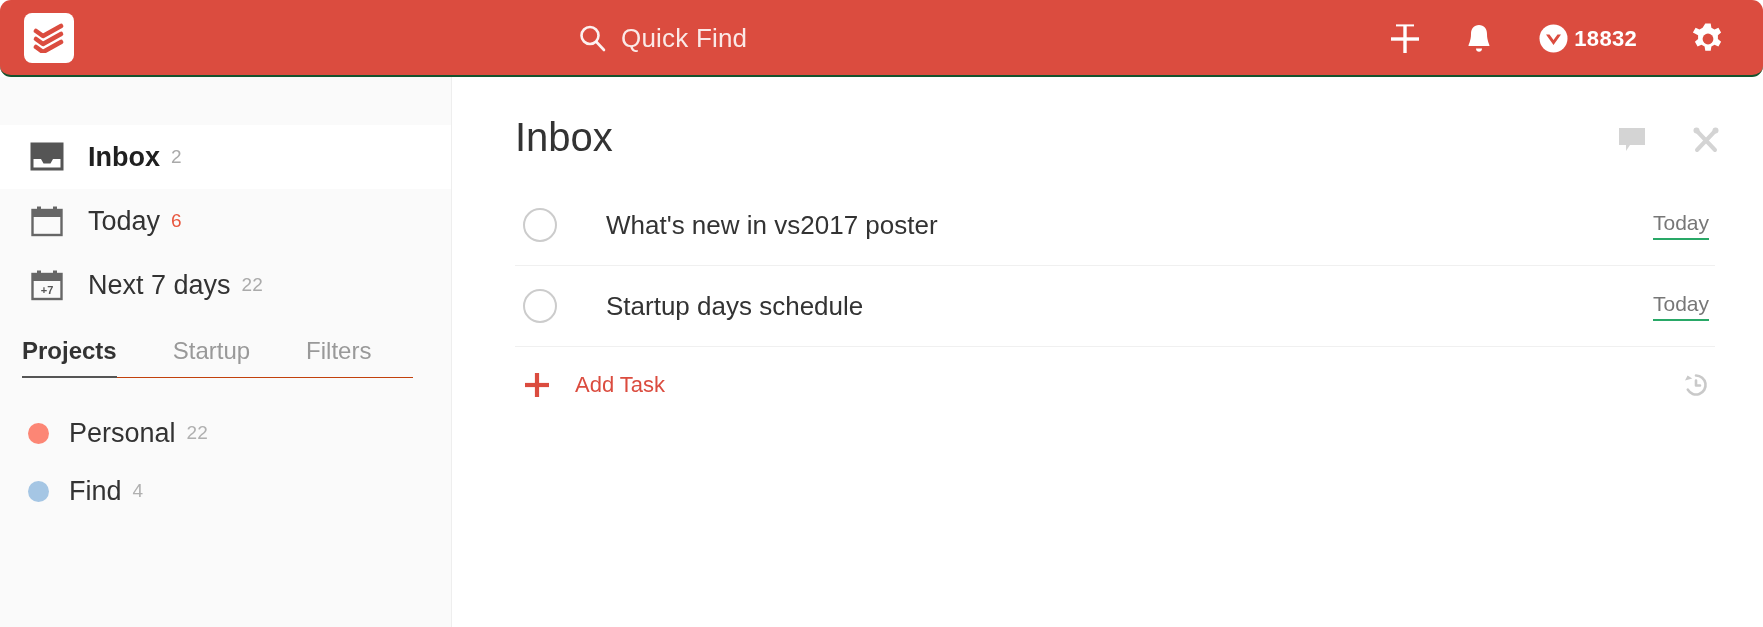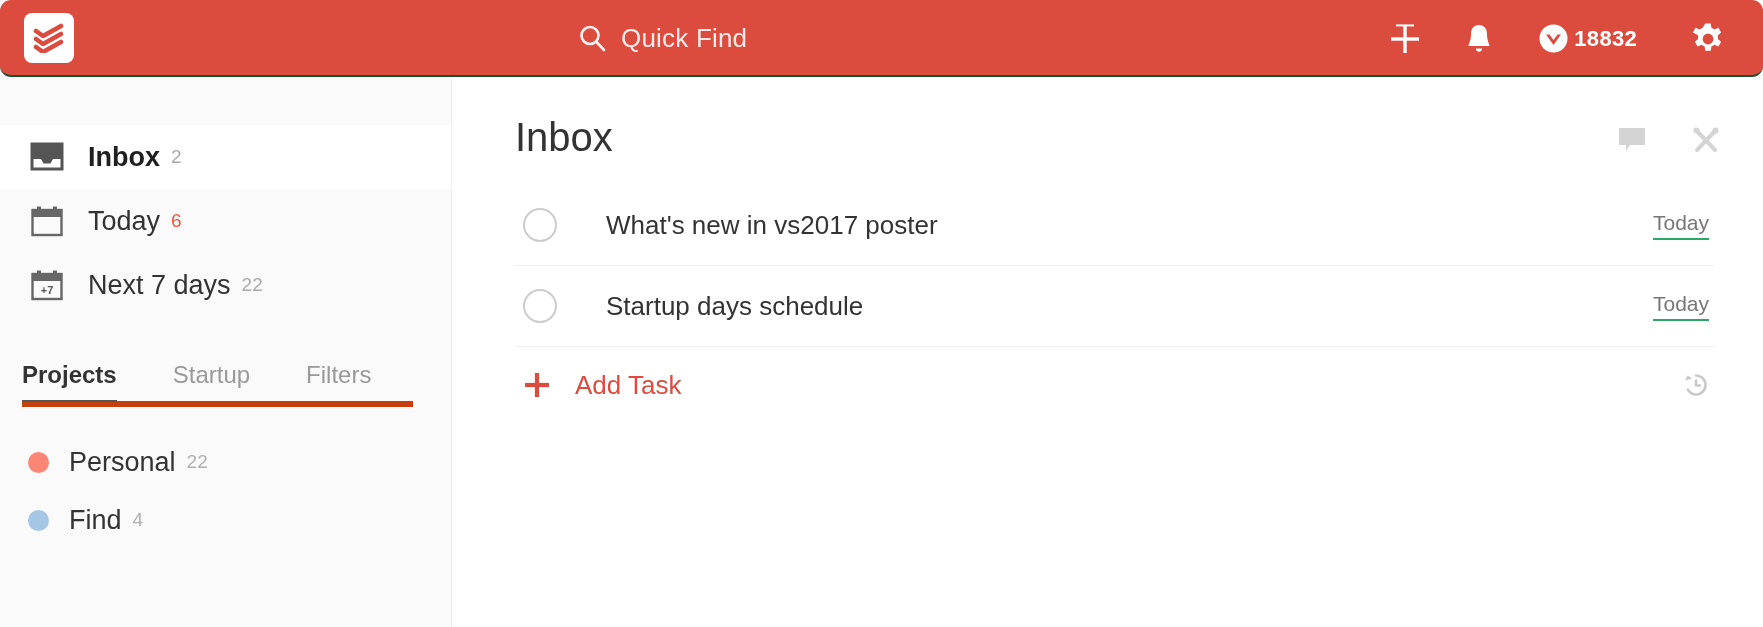--- a/index.html
+++ b/index.html
@@ -77,22 +77,22 @@
     font-size: 27px; color: #333333; font-weight: 400;
   }
   .nav-item.active .nav-label { font-weight: 700; color: #202020; }
   .nav-count {
     font-size: 19px; color: #aaaaaa; margin-left: 11px; font-weight: 400;
   }
   .nav-count.accent { color: #e8573f; }
 
   .tabs {
     display: flex; align-items: center;
-    margin: 44px 38px 0 22px;
-    border-bottom: 6px solid #c2410c;
+    margin: 20px 38px 0 22px;
+    border-bottom: 1px solid #c2410c;
   }
   .tab {
     font-size: 24px; color: #999999;
     padding: 0 0 12px 0; margin-right: 56px;
     cursor: pointer; position: relative;
   }
   .tab.active {
     color: #333333; font-weight: 700;
   }
   .tab.active::after {
@@ -159,21 +159,21 @@
     margin-right: 6px;
   }
 
   .addtask-row {
     position: relative;
     display: flex; align-items: center;
     height: 76px; margin-left: 8px;
   }
   .plus-red { margin-right: 24px; display: flex; cursor: pointer; }
   .addtask-label {
-    font-size: 26px; color: #db4c3f; cursor: pointer;
+    font-size: 22px; color: #db4c3f; cursor: pointer;
   }
   .history-icon {
     position: absolute; right: 4px; top: 50%;
     transform: translateY(-50%);
     cursor: pointer; display: flex;
   }
 </style>
 </head>
 <body>
 

